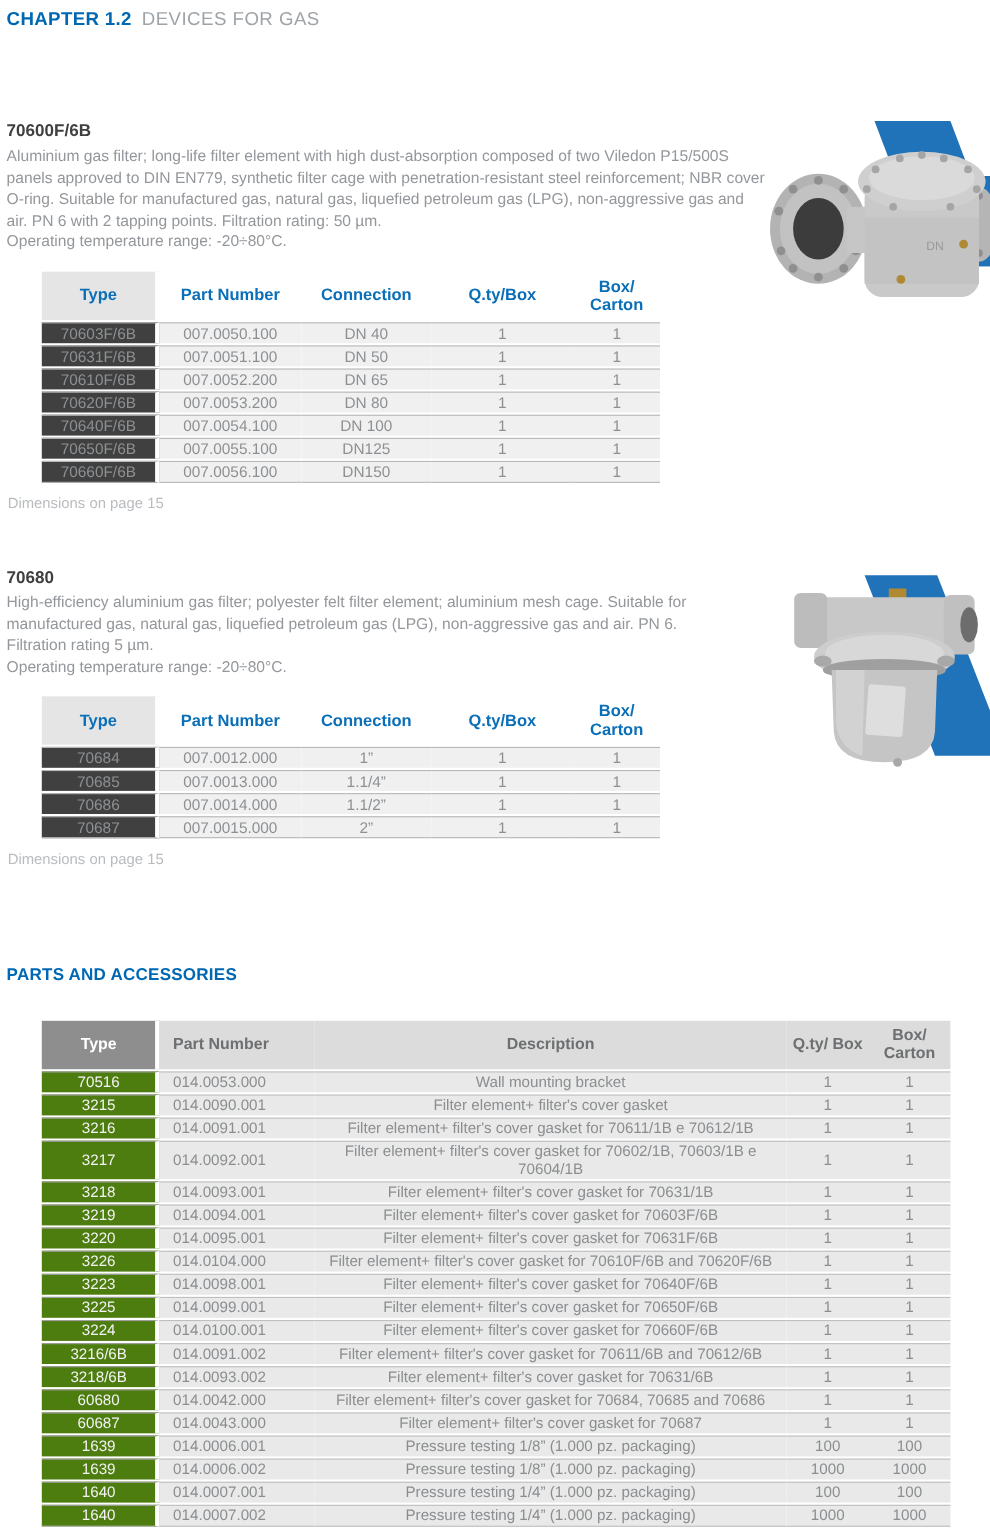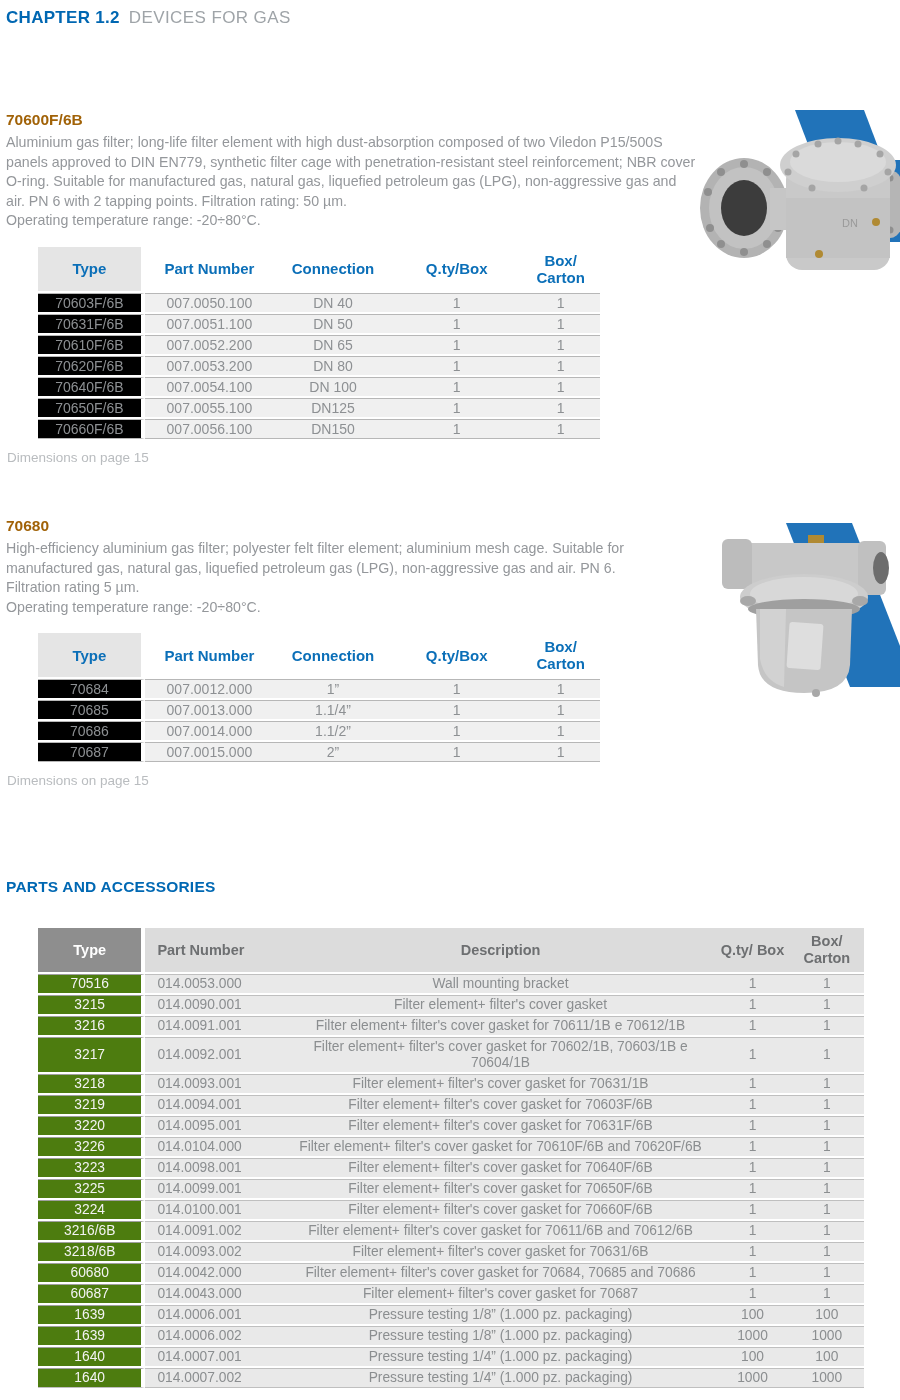--- a/index.html
+++ b/index.html
@@ -11,36 +11,36 @@
   .page-header { position:absolute; top:8px; left:6px; white-space:nowrap; }
   .chapter { color:#0067b2; font-size:17px; font-weight:bold; letter-spacing:.3px; }
   .chapter-sub { color:#9fa4a8; font-size:17px; margin-left:9px; letter-spacing:.4px; }
 
   
   .section { position:absolute; left:6px; width:888px; }
   #section1 { top:111px; }
   #section2 { top:517px; }
   #parts    { top:878px; }
 
-  .product-title { color:#a16207; font-size:15.5px; font-weight:bold; margin:0 0 4px 0; }
+  .product-title { color:#404040; font-size:15.5px; font-weight:bold; margin:0 0 4px 0; }
   .desc { color:#94979b; font-size:14.2px; line-height:19.6px; width:692px; margin:0; white-space:pre-line; }
   .footnote { color:#b9bcbf; font-size:13.5px; margin:9px 0 0 1px; }
 
   
   table { border-collapse:separate; border-spacing:0 2px; table-layout:fixed;padding-left:32px; }
   th, td { overflow:hidden; }
 
   
   .tbl-small { width:594px; margin-top:14px; }
   .tbl-small th { color:#0b6fb8; font-size:15px; font-weight:bold; background:#ffffff;
                   text-align:center; vertical-align:middle; line-height:17px; padding:5px 2px; }
   .tbl-small th:first-child { background:#e5e5e5; border-right:4px solid #fff; }
   .tbl-small td { background:#f0f0f0; color:#8d9093; font-size:14px; line-height:16px;
                   text-align:center; padding:1px 4px; border-top:1px solid #b7b7b7; }
-  .tbl-small td:first-child { background:#000000; border-right:4px solid #fff; }
+  .tbl-small td:first-child { background:#404040; border-right:4px solid #fff; }
   .tbl-small tbody tr:last-child td { border-bottom:1px solid #b7b7b7; }
   .tbl-small th:nth-child(1), .tbl-small td:nth-child(1) { width:19%; }
   .tbl-small th:nth-child(2), .tbl-small td:nth-child(2) { width:23%; }
   .tbl-small th:nth-child(3), .tbl-small td:nth-child(3) { width:21%; }
   .tbl-small th:nth-child(4), .tbl-small td:nth-child(4) { width:23%; }
   .tbl-small th:nth-child(5), .tbl-small td:nth-child(5) { width:14%; }
 
   
   .parts-title { color:#0068b3; font-size:15.5px; font-weight:bold; margin:0; letter-spacing:.2px; }
   .tbl-parts { width:858px; margin-top:30px; }

